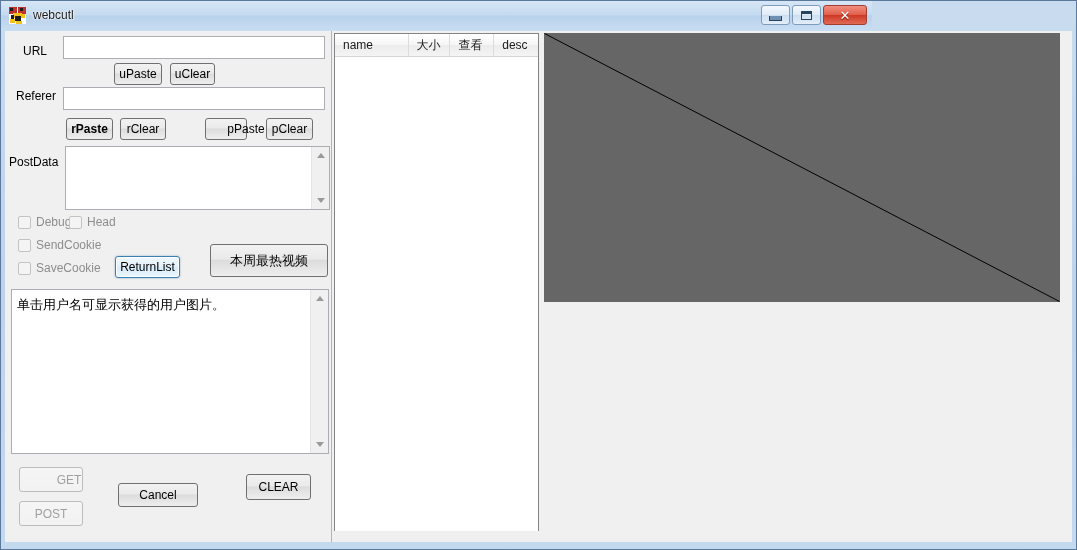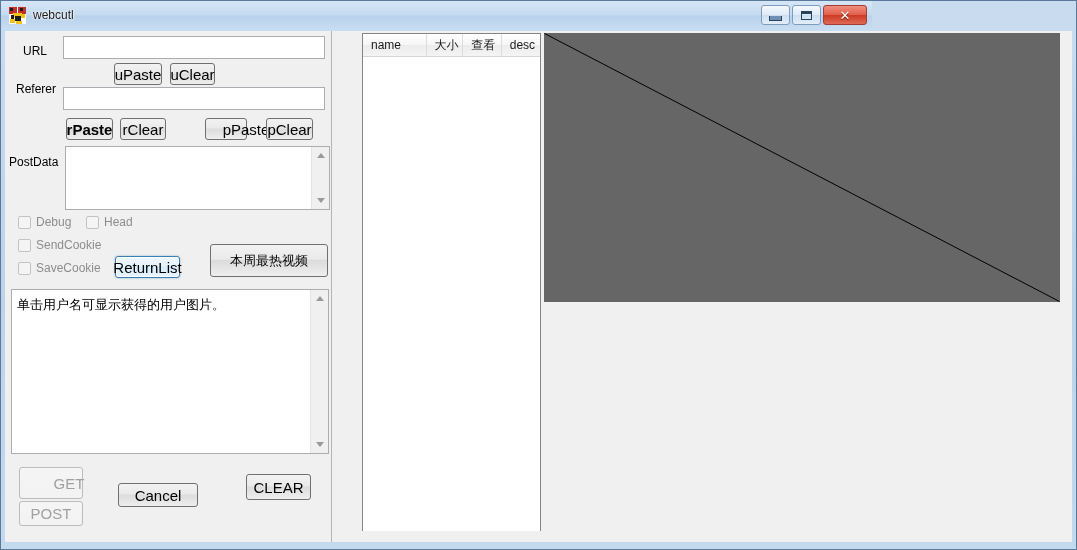--- a/index.html
+++ b/index.html
@@ -121,21 +121,21 @@
     outline: none;
   }
 
   .btn {
     position: absolute;
     box-sizing: border-box;
     border: 1px solid #707070;
     border-radius: 3px;
     background: linear-gradient(to bottom, #f2f2f2 0%, #eaeaea 45%, #dcdcdc 50%, #eeeeee 100%);
     font-family: "Liberation Sans", sans-serif;
-    font-size: 15px;
+    font-size: 12px;
     color: #000000;
     text-align: center;
     cursor: default;
     padding: 0;
     line-height: 1;
     display: flex;
     align-items: center;
     justify-content: center;
     white-space: nowrap;
   }
@@ -308,21 +308,21 @@
       <span class="lbl" style="left:18px; top:13px;">URL</span>
       <input class="textbox" style="left: 58px; top: 5px; width: 262px; height: 23px;" value="" placeholder="">
 
       <div class="btn" style="left:109px; top:32px; width:48px; height:22px;">
         <span>uPaste</span>
       </div>
       <div class="btn" style="left:165px; top:32px; width:45px; height:22px;">
         <span>uClear</span>
       </div>
 
-      <span class="lbl" style="left:11px; top:51px;">Referer</span>
+      <span class="lbl" style="left:11px; top:58px;">Referer</span>
       <input class="textbox" style="left: 58px; top: 56px; width: 262px; height: 23px;" value="" placeholder="">
 
       <div class="btn" style="left:61px; top:87px; width:47px; height:22px;font-weight:bold;">
         <span>rPaste</span>
       </div>
       <div class="btn" style="left:115px; top:87px; width:46px; height:22px;">
         <span>rClear</span>
       </div>
       <div class="btn" style="left:200px; top:87px; width:24px; height:22px;padding-left:40px;">
         <span>pPaste</span>
@@ -341,21 +341,21 @@
           <div class="arrow down">
               <span class="tri down"></span>
             </div>
         </div>
       </div>
 
       <div class="chk-wrap" style="left:13px; top:184px;">
         <span class="chk-box"></span>
         <span class="chk-label">Debug</span>
       </div>
-      <div class="chk-wrap" style="left:81px; top:184px;">
+      <div class="chk-wrap" style="left:64px; top:184px;">
         <span class="chk-box"></span>
         <span class="chk-label">Head</span>
       </div>
       <div class="chk-wrap" style="left:13px; top:207px;">
         <span class="chk-box"></span>
         <span class="chk-label">SendCookie</span>
       </div>
       <div class="chk-wrap" style="left:13px; top:230px;align-items:center;">
         <span class="chk-box"></span>
         <span class="chk-label">SaveCookie</span>
@@ -376,37 +376,37 @@
         <div class="vscroll">
           <div class="arrow up">
               <span class="tri up"></span>
             </div>
           <div class="arrow down">
               <span class="tri down"></span>
             </div>
         </div>
       </div>
 
-      <div class="btn disabled" style="left:14px; top:436px; width:64px; height:32px;padding-left:36px;">
+      <div class="btn disabled" style="left:14px; top:436px; width:64px; height:25px;padding-left:36px;">
         <span>GET</span>
       </div>
       <div class="btn disabled" style="left:14px; top:470px; width:64px; height:25px;">
         <span>POST</span>
       </div>
       <div class="btn" style="left:113px; top:452px; width:80px; height:24px;">
         <span>Cancel</span>
       </div>
       <div class="btn" style="left:241px; top:443px; width:65px; height:26px;">
         <span>CLEAR</span>
       </div>
     </div>
 
     <div class="vdivider" style="left:326px; top:0px; height:511px;"></div>
 
-    <div class="listview" style="left:329px; top:2px; width:179px; height:498px;margin-left:28px;">
+    <div class="listview" style="left:329px; top:2px; width:205px; height:498px;">
       <div class="lv-header">
         <div class="lv-col" style="width:74px;">name</div>
         <div class="lv-col" style="width:42px;">大小</div>
         <div class="lv-col" style="width:44px;">查看</div>
         <div class="lv-col" style="width:44px; border-right:none;">desc</div>
       </div>
       <div class="lv-body" style="height:474px;"></div>
     </div>
 
     <div class="picturebox" style="left:539px; top:2px; width:516px; height:269px;">

